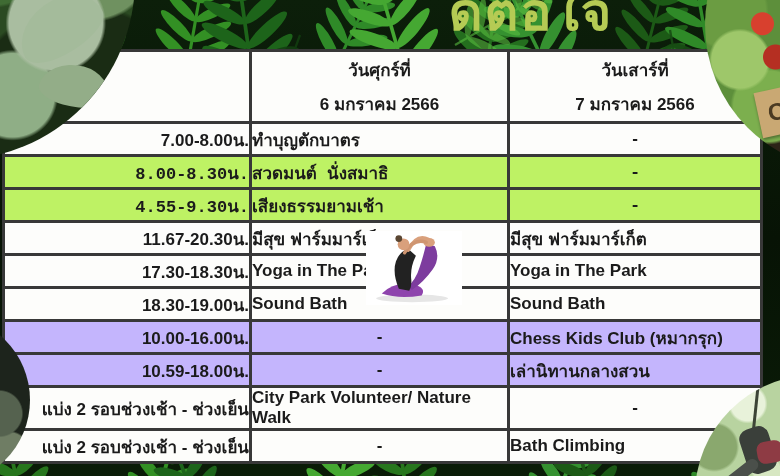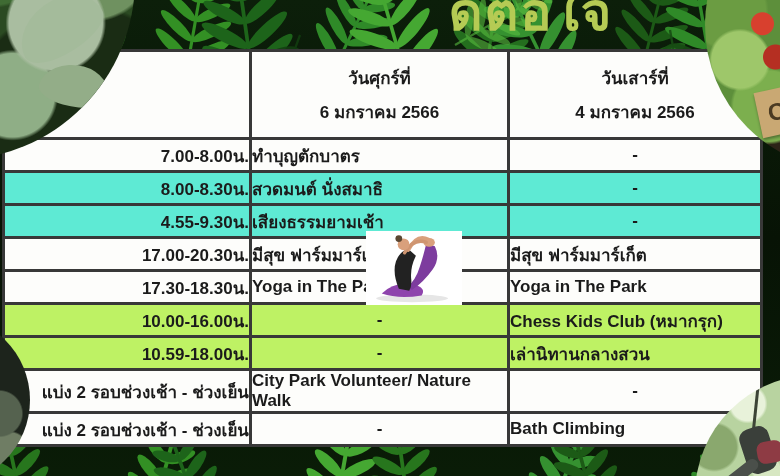--- a/index.html
+++ b/index.html
@@ -18,29 +18,29 @@
   }
   
   table.schedule{
     position:absolute;left:2px;top:49px;width:758px;z-index:2;
     border-collapse:collapse;table-layout:fixed;background:#fdfdfb;
   }
   table.schedule th,table.schedule td{
     border:3px solid #383838;background:#fdfdfb;
     font-weight:bold;color:#1b1b1b;font-size:17px;overflow:hidden;
   }
-  table.schedule th{height:51px;vertical-align:middle;text-align:center;padding:12px;}
+  table.schedule th{height:51px;vertical-align:middle;text-align:center;padding:4px;}
   table.schedule td{height:30px;vertical-align:middle;padding:0;}
   th .hl1{margin-bottom:7px;}
   td.time{text-align:right;}
   td.act{text-align:left;padding-left:13px;margin-top:32px;}
   td.c{text-align:center;padding-left:0;}
   .g{color:#2ea55a;}
-  tr.cream td{background:#5eead4;}
-  tr.grn td{background:#bef264;}
+  tr.cream td{background:#bef264;font-family:Liberation Mono, monospace;}
+  tr.grn td{background:#c4b5fd;}
   
   .ph{position:absolute;border-radius:50%;overflow:hidden;z-index:3;}
   .ph-tl{
     left:-225px;top:-200px;width:360px;height:360px;background-color:#2b4a22;
     background-image:
       radial-gradient(circle at 78% 62%, #a9bda0 0 13%, rgba(169,189,160,0) 14%),
       radial-gradient(circle at 66% 82%, #8fae86 0 11%, rgba(0,0,0,0) 12%),
       radial-gradient(circle at 88% 44%, #6f9160 0 16%, rgba(0,0,0,0) 17%),
       radial-gradient(circle at 60% 40%, #3f6b33 0 20%, rgba(0,0,0,0) 21%),
       radial-gradient(circle at 85% 90%, #1a2c14 0 26%, rgba(0,0,0,0) 27%);
@@ -171,49 +171,54 @@
     </colgroup>
   <thead>
     <tr>
       <th></th>
       <th>
         <div class="hl1">วันศุกร์ที่</div>
         <div>6 มกราคม 2566</div>
       </th>
       <th class="g">
         <div class="hl1">วันเสาร์ที่</div>
-        <div>4 มกราคม 2566</div>
+        <div>7 มกราคม 2566</div>
       </th>
     </tr>
   </thead>
   <tbody>
     <tr>
       <td class="time">7.00-8.00น.</td>
       <td class="act">ทำบุญตักบาตร</td>
       <td class="act c">-</td>
     </tr>
     <tr class="cream">
       <td class="time">8.00-8.30น.</td>
       <td class="act g">สวดมนต์ นั่งสมาธิ</td>
       <td class="act c">-</td>
     </tr>
     <tr class="cream">
       <td class="time">4.55-9.30น.</td>
       <td class="act g">เสียงธรรมยามเช้า</td>
       <td class="act c">-</td>
     </tr>
     <tr>
-      <td class="time">17.00-20.30น.</td>
+      <td class="time">11.67-20.30น.</td>
       <td class="act">มีสุข ฟาร์มมาร์เก็ต</td>
       <td class="act g">มีสุข ฟาร์มมาร์เก็ต</td>
     </tr>
     <tr>
       <td class="time">17.30-18.30น.</td>
       <td class="act">Yoga in The Park</td>
       <td class="act g">Yoga in The Park</td>
+    </tr>
+    <tr>
+      <td class="time">18.30-19.00น.</td>
+      <td class="act">Sound Bath</td>
+      <td class="act g">Sound Bath</td>
     </tr>
     <tr class="grn">
       <td class="time">10.00-16.00น.</td>
       <td class="act c">-</td>
       <td class="act">Chess Kids Club (หมากรุก)</td>
     </tr>
     <tr class="grn">
       <td class="time">10.59-18.00น.</td>
       <td class="act c">-</td>
       <td class="act">เล่านิทานกลางสวน</td>

